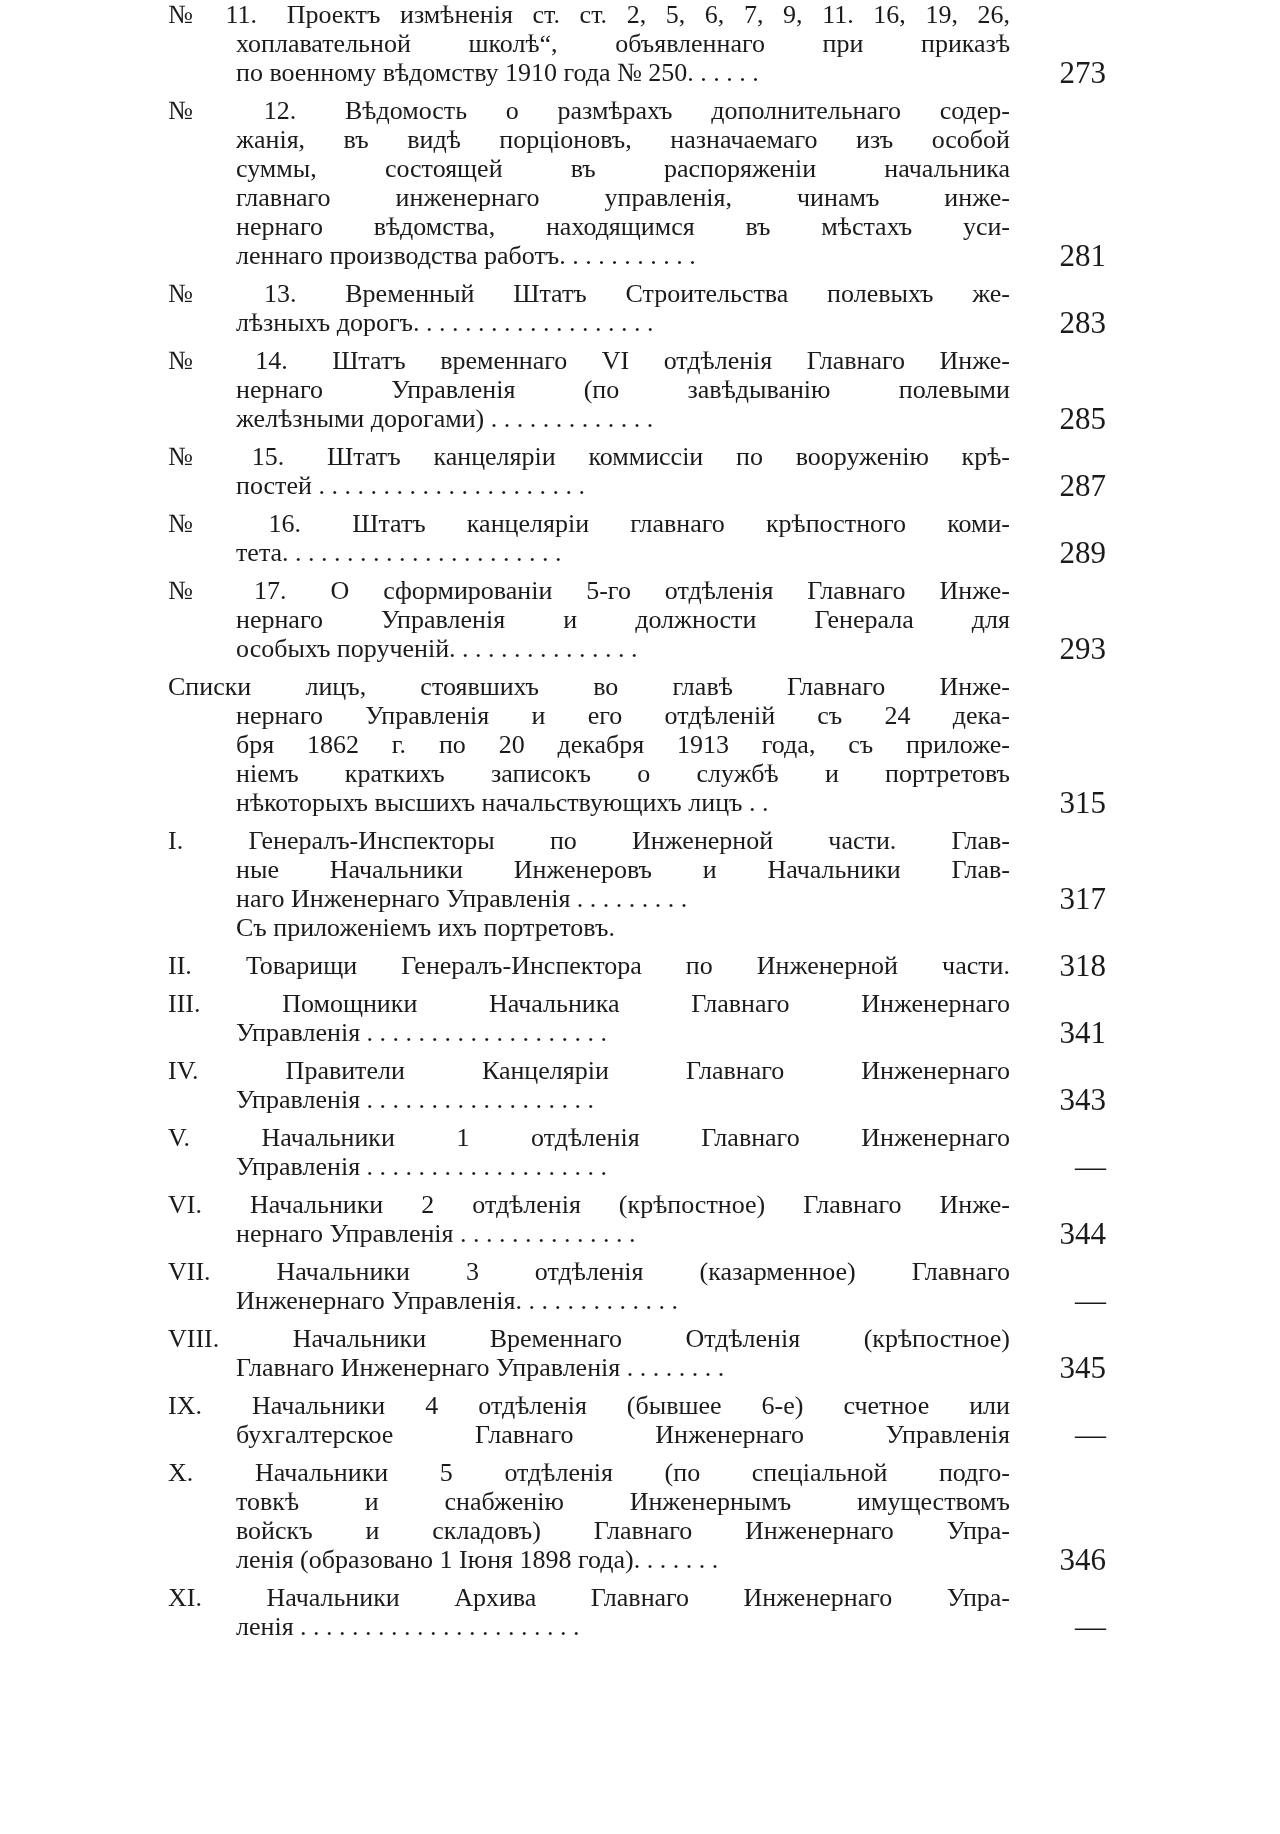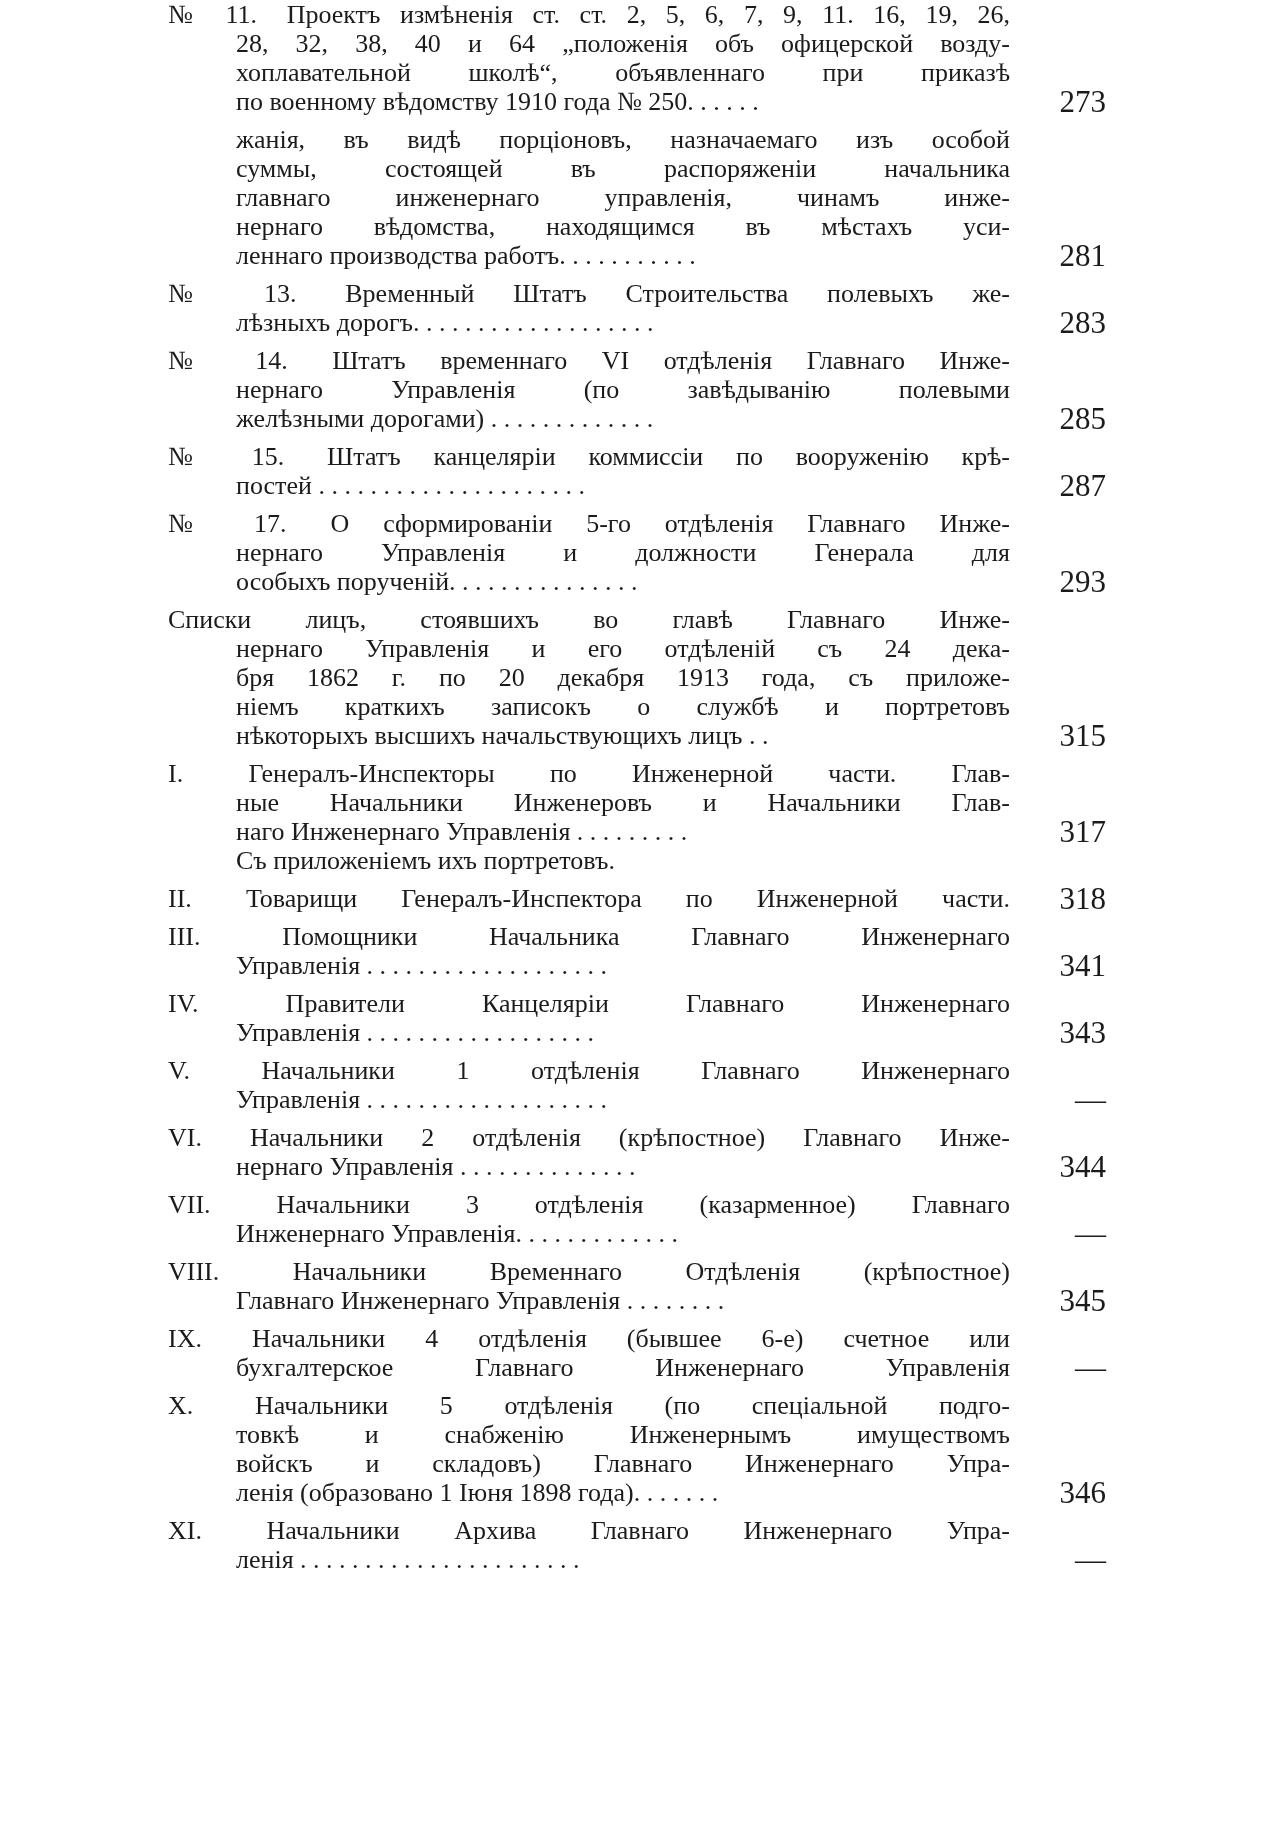--- a/index.html
+++ b/index.html
@@ -58,33 +58,33 @@
 <body style="background: rgb(255, 255, 255); color: rgb(27, 27, 27);">
 
 <div class="sheet">
   <div class="toc">
       <div class="entry">
         <div class="line">
           <span class="line-main justify"><span class="label">№ 11.</span> <span>Проектъ измѣненія ст. ст. 2, 5, 6, 7, 9, 11. 16, 19, 26,</span></span>
           <span class="pagenum"></span>
         </div>
         <div class="line cont">
-          <span class="line-main justify"><span>28, 32, 38, 40 и 64 „положенія объ офицерской возду-</span></span>
-          <span class="pagenum"></span>
-        </div>
-        <div class="line cont">
           <span class="line-main justify"><span>хоплавательной школѣ“, объявленнаго при приказѣ</span></span>
           <span class="pagenum"></span>
         </div>
         <div class="line cont">
           <span class="line-main"><span>по военному вѣдомству 1910 года № 250. . . . . .</span></span>
           <span class="pagenum">273</span>
         </div>
       </div>
       <div class="entry">
+        <div class="line">
+          <span class="line-main justify"><span class="label">№ 12.</span> <span>Вѣдомость о размѣрахъ дополнительнаго содер-</span></span>
+          <span class="pagenum"></span>
+        </div>
         <div class="line cont">
           <span class="line-main justify"><span>жанія, въ видѣ порціоновъ, назначаемаго изъ особой</span></span>
           <span class="pagenum"></span>
         </div>
         <div class="line cont">
           <span class="line-main justify"><span>суммы, состоящей въ распоряженіи начальника</span></span>
           <span class="pagenum"></span>
         </div>
         <div class="line cont">
           <span class="line-main justify"><span>главнаго инженернаго управленія, чинамъ инже-</span></span>
@@ -124,20 +124,30 @@
         </div>
       </div>
       <div class="entry">
         <div class="line">
           <span class="line-main justify"><span class="label">№ 15.</span> <span>Штатъ канцеляріи коммиссіи по вооруженію крѣ-</span></span>
           <span class="pagenum"></span>
         </div>
         <div class="line cont">
           <span class="line-main"><span>постей . . . . . . . . . . . . . . . . . . . . .</span></span>
           <span class="pagenum">287</span>
+        </div>
+      </div>
+      <div class="entry">
+        <div class="line">
+          <span class="line-main justify"><span class="label">№ 16.</span> <span>Штатъ канцеляріи главнаго крѣпостного коми-</span></span>
+          <span class="pagenum"></span>
+        </div>
+        <div class="line cont">
+          <span class="line-main"><span>тета. . . . . . . . . . . . . . . . . . . . . .</span></span>
+          <span class="pagenum">289</span>
         </div>
       </div>
       <div class="entry">
         <div class="line">
           <span class="line-main justify"><span class="label">№ 17.</span> <span>О сформированіи 5-го отдѣленія Главнаго Инже-</span></span>
           <span class="pagenum"></span>
         </div>
         <div class="line cont">
           <span class="line-main justify"><span>нернаго Управленія и должности Генерала для</span></span>
           <span class="pagenum"></span>

